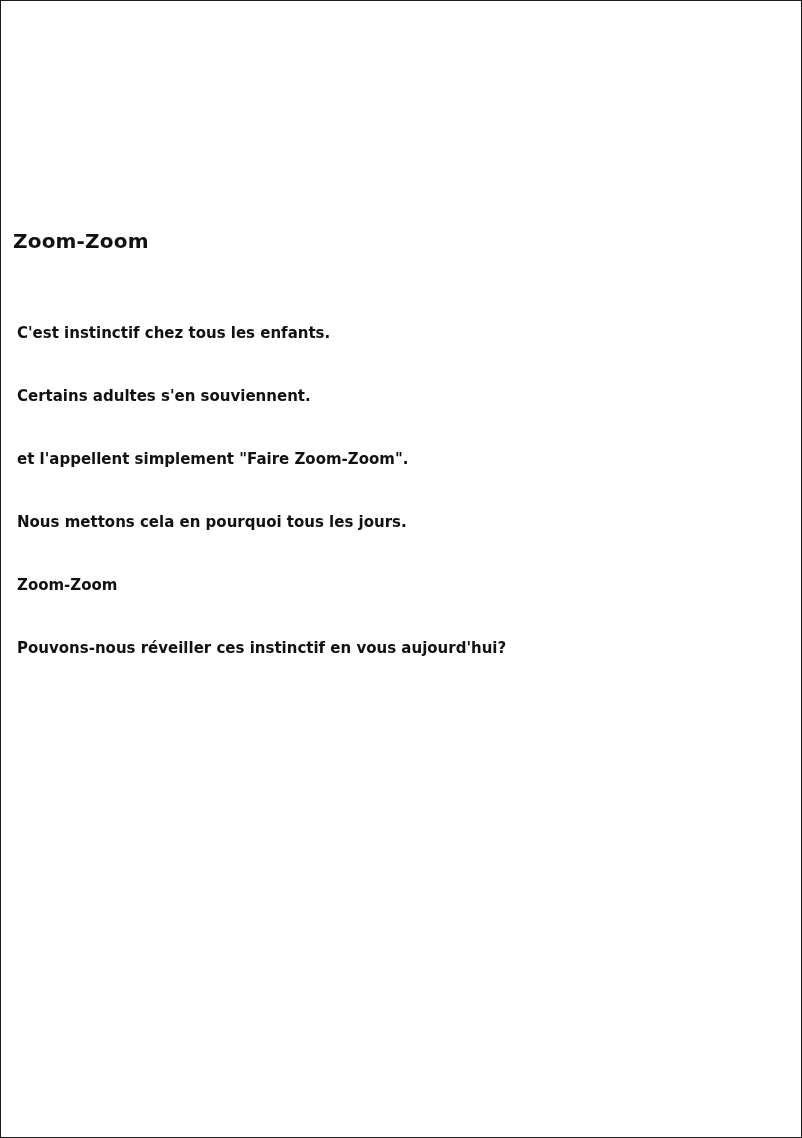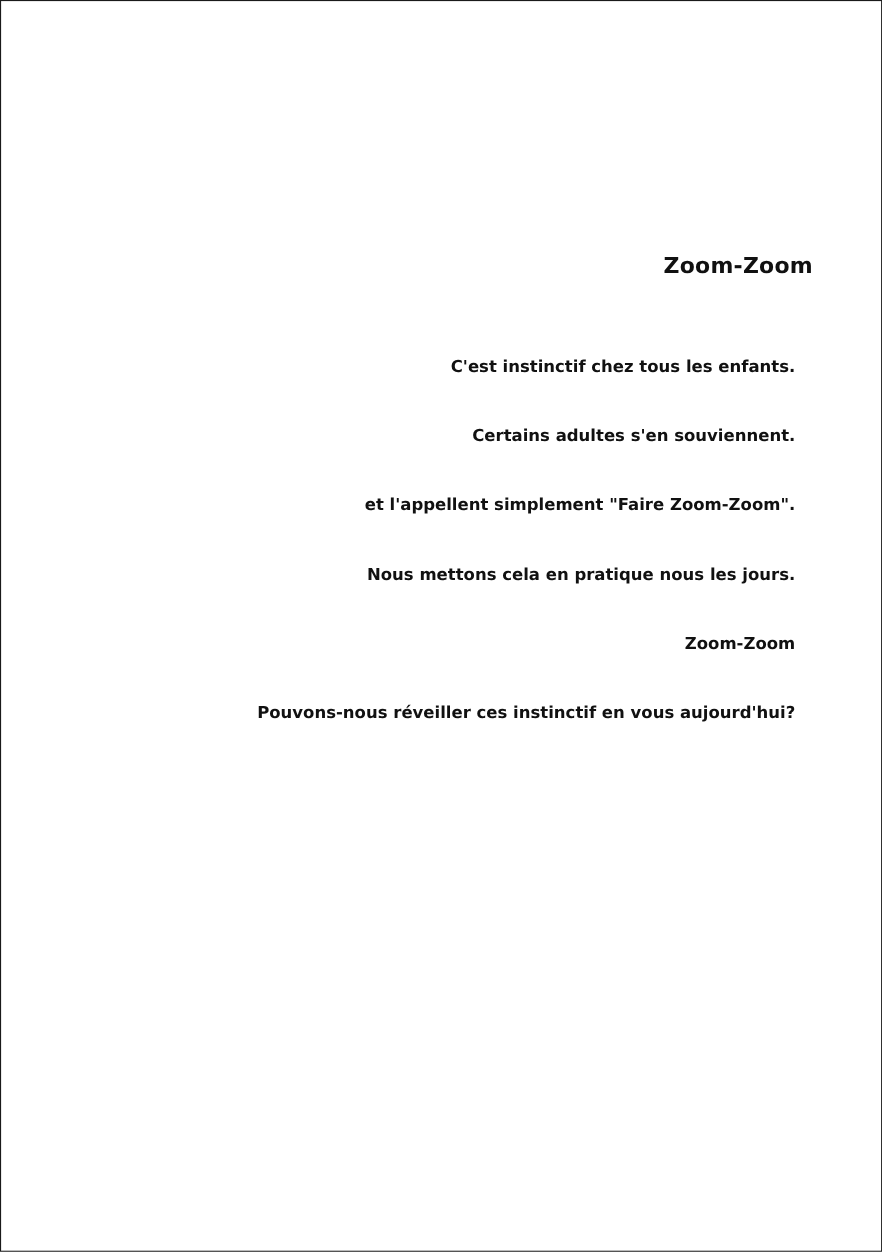--- a/index.html
+++ b/index.html
@@ -17,37 +17,37 @@
     position: relative;
     box-sizing: border-box;
     width: 802px;
     height: 1138px;
     background: #ffffff;
     border: 1px solid #1a1a1a;
     padding: 0;
   }
   .doc-body {
     position: absolute;
-    left: 0;
+    left: 12px;
     top: 0;
     width: 738px;
     padding-top: 228px;
-    text-align: right;
+    text-align: left;
   }
   .doc-title {
     font-family: "DejaVu Sans", sans-serif;
     font-weight: bold;
     font-size: 20px;
     color: #111111;
     letter-spacing: 0.2px;
     margin: 0 0 56px 0;
     line-height: 1.2;
   }
   .doc-lines {
-    margin: 16px;
+    margin: 4px;
     padding: 0;
     list-style: none;
   }
   .doc-line {
     font-family: "DejaVu Sans", sans-serif;
     font-weight: bold;
     font-size: 15px;
     color: #111111;
     line-height: 48px;
     height: 48px;
@@ -57,18 +57,18 @@
 </head>
 <body>
 
 <div class="page">
   <div class="doc-body">
     <h1 class="doc-title">Zoom-Zoom</h1>
     <div class="doc-lines">
       <p class="doc-line">C'est instinctif chez tous les enfants.</p>
       <p class="doc-line">Certains adultes s'en souviennent.</p>
       <p class="doc-line">et l'appellent simplement "Faire Zoom-Zoom".</p>
-      <p class="doc-line">Nous mettons cela en pratique nous les jours.</p>
+      <p class="doc-line">Nous mettons cela en pourquoi tous les jours.</p>
       <p class="doc-line">Zoom-Zoom</p>
       <p class="doc-line">Pouvons-nous réveiller ces instinctif en vous aujourd'hui?</p>
     </div>
   </div>
 </div>
 
 </body></html>

